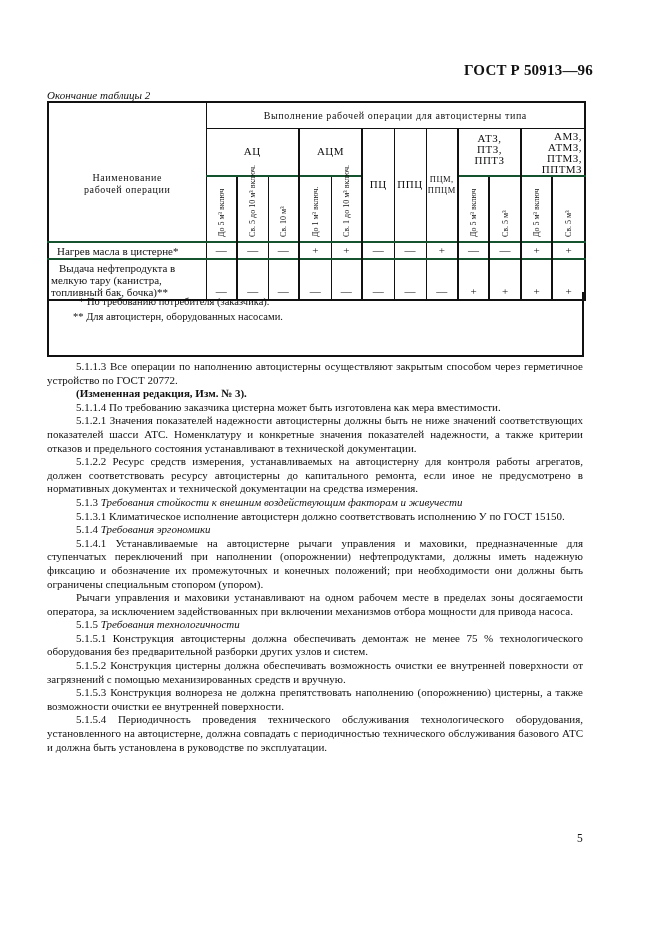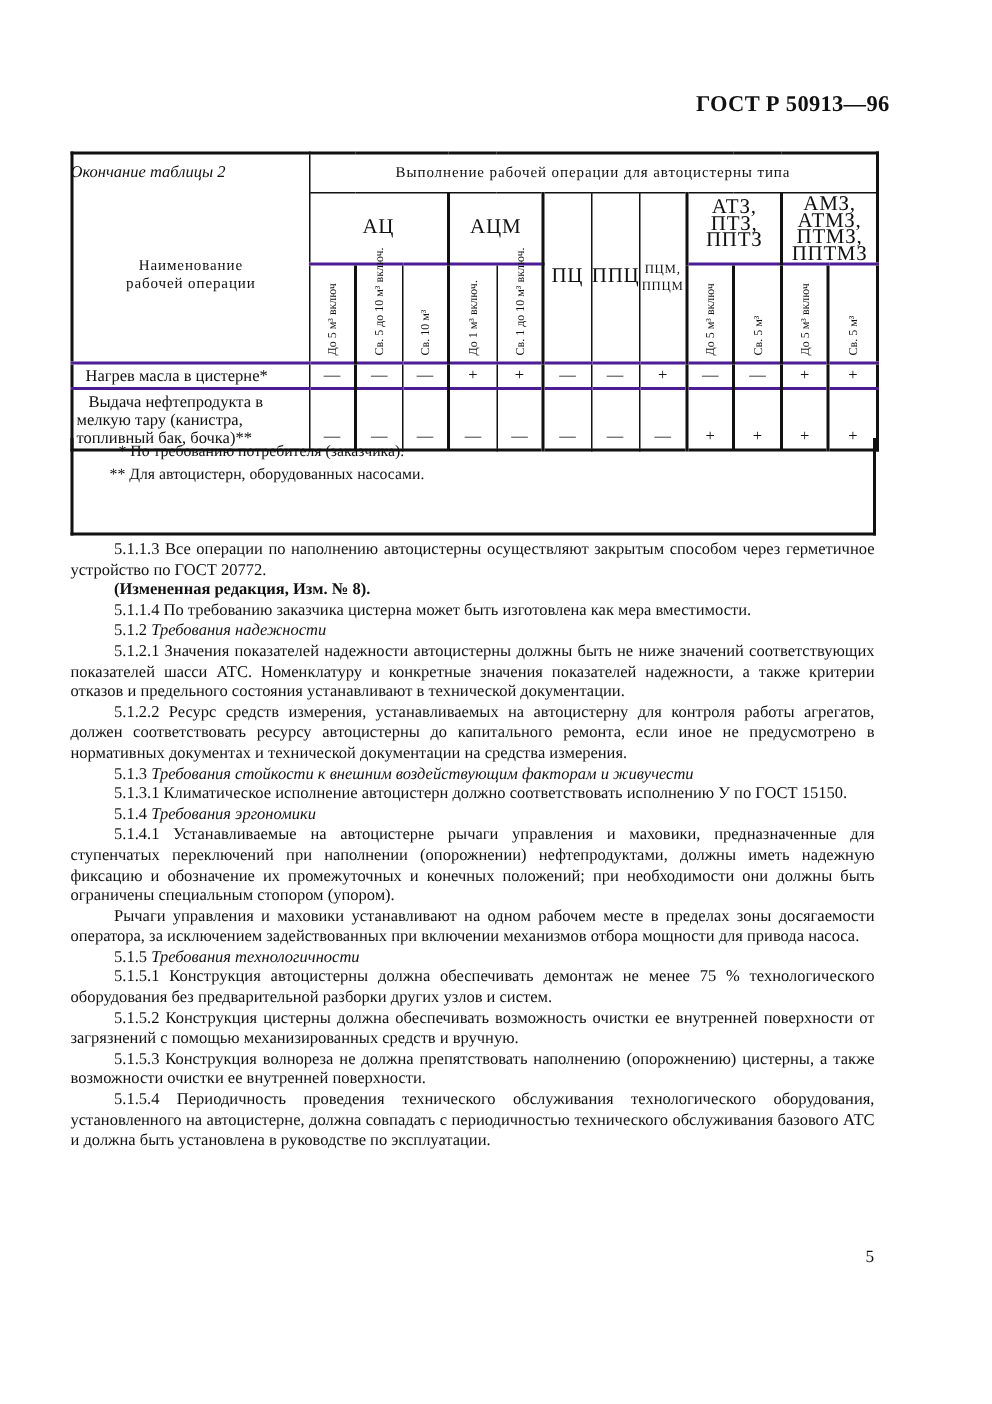--- a/index.html
+++ b/index.html
@@ -1,26 +1,26 @@
 <!DOCTYPE html>
 <html><head>
 <meta charset="utf-8">
 <style>
   html, body { margin:0; padding:0; background:#fff; }
   body { width:661px; height:936px; position:relative; overflow:hidden;
          font-family:"Liberation Serif", "DejaVu Serif", serif; color:#111; }
   .header { position:absolute; top:62px; right:68px; font-size:15px; font-weight:bold; letter-spacing:0.2px; }
-  .caption { position:absolute; top:89px; left:47px; font-size:11px; font-style:italic;margin-top:20px; }
+  .caption { position:absolute; top:89px; left:47px; font-size:11px; font-style:italic; }
   .tbl { position:absolute; top:101px; left:47px; width:537px; border-collapse:collapse; table-layout:fixed; font-size:9px; }
   .tbl td { border:1px solid #111; padding:0; text-align:center; vertical-align:middle; }
   .tbl .thick-l { border-left:2px solid #111; }
-  .tbl .thick-t { border-top:2px solid #4c1d95; }
+  .tbl .thick-t { border-top:2px solid #14532d; }
   .outer { border:2px solid #111 !important; }
   .hdr-text { font-size:10px; letter-spacing:0.6px; }
-  .grp { font-size:14px; letter-spacing:0.5px; line-height:11px; }
+  .grp { font-size:11px; letter-spacing:0.5px; line-height:11px; }
   .vert { writing-mode:vertical-rl; transform:rotate(180deg); font-size:8px; line-height:9px; white-space:nowrap; display:inline-block; text-align:left; height:58px; }
   .opname { text-align:left !important; font-size:11px; line-height:12px; padding:2px 2px 1px 2px !important; }
   .mark { font-size:11px; vertical-align:bottom !important; padding-bottom:2px !important; }
   .notes { position:absolute; top:292px; left:47px; width:533px; height:63px; border:2px solid #111; border-top:none; font-size:10.5px; }
   .notes .n1 { position:absolute; left:30px; top:4px; }
   .notes .n2 { position:absolute; left:24px; top:19px; }
   .notes .n3 { position:absolute; left:29px; top:41px; }
   .spaced { letter-spacing:2.5px; }
   .body-text { position:absolute; top:360px; left:47px; width:536px; font-size:11px; line-height:13.6px; }
   .body-text p { margin:0; text-align:justify; }
@@ -63,21 +63,21 @@
     <td colspan="2" class="grp thick-l">АЦМ</td>
     <td rowspan="2" class="grp thick-l">ПЦ</td>
     <td rowspan="2" class="grp">ППЦ</td>
     <td rowspan="2" class="grp" style="font-size:8.5px;">
       <span style="display:inline-block;width:30px;">ПЦМ, ППЦМ</span>
     </td>
     <td colspan="2" class="grp thick-l" style="vertical-align:top;padding-top:4px;">
       <span style="display:inline-block;width:52px;">АТЗ, ПТЗ, ППТЗ</span>
     </td>
     <td colspan="2" class="grp thick-l" style="vertical-align:top;padding-top:2px;">
-      <span style="display:inline-block;width:58px;">АМЗ, АТМЗ, ПТМЗ, ППТМЗ</span>
+      <span style="display:inline-block;width:58px;text-align:right;">АМЗ, АТМЗ, ПТМЗ, ППТМЗ</span>
     </td>
   </tr>
   <tr style="height:66px">
     <td class="thick-t"><span class="vert">До 5 м³ включ</span></td>
     <td class="thick-t thick-l"><span class="vert">Св. 5 до 10 м³ включ.</span></td>
     <td class="thick-t"><span class="vert">Св. 10 м³</span></td>
     <td class="thick-t thick-l"><span class="vert">До 1 м³ включ.</span></td>
     <td class="thick-t"><span class="vert">Св. 1 до 10 м³ включ.</span></td>
     <td class="thick-t thick-l"><span class="vert">До 5 м³ включ</span></td>
     <td class="thick-t thick-l"><span class="vert">Св. 5 м³</span></td>
@@ -117,23 +117,22 @@
 </tbody>
   </table>
 
 <div class="notes">
   <div class="n1">* По требованию потребителя (заказчика).</div>
   <div class="n2">** Для автоцистерн, оборудованных насосами.</div>
 </div>
 
 <div class="body-text">
   <p class="ind">5.1.1.3 Все операции по наполнению автоцистерны осуществляют закрытым способом через герметичное устройство по ГОСТ 20772.</p>
-  <p class="ind b">(Измененная редакция, Изм. № 8).</p>
+  <p class="ind b">(Измененная редакция, Изм. № 3).</p>
   <p class="ind">5.1.1.4 По требованию заказчика цистерна может быть изготовлена как мера вместимости.</p>
-  <p class="ind"><span>5.1.2 </span><span class="it">Требования надежности</span></p>
   <p class="ind">5.1.2.1 Значения показателей надежности автоцистерны должны быть не ниже значений соответствующих показателей шасси АТС. Номенклатуру и конкретные значения показателей надежности, а также критерии отказов и предельного состояния устанавливают в технической документации.</p>
   <p class="ind">5.1.2.2 Ресурс средств измерения, устанавливаемых на автоцистерну для контроля работы агрегатов, должен соответствовать ресурсу автоцистерны до капитального ремонта, если иное не предусмотрено в нормативных документах и технической документации на средства измерения.</p>
   <p class="ind"><span>5.1.3 </span><span class="it">Требования стойкости к внешним воздействующим факторам и живучести</span></p>
   <p class="ind">5.1.3.1 Климатическое исполнение автоцистерн должно соответствовать исполнению У по ГОСТ 15150.</p>
   <p class="ind"><span>5.1.4 </span><span class="it">Требования эргономики</span></p>
   <p class="ind">5.1.4.1 Устанавливаемые на автоцистерне рычаги управления и маховики, предназначенные для ступенчатых переключений при наполнении (опорожнении) нефтепродуктами, должны иметь надежную фиксацию и обозначение их промежуточных и конечных положений; при необходимости они должны быть ограничены специальным стопором (упором).</p>
   <p class="ind">Рычаги управления и маховики устанавливают на одном рабочем месте в пределах зоны досягаемости оператора, за исключением задействованных при включении механизмов отбора мощности для привода насоса.</p>
   <p class="ind"><span>5.1.5 </span><span class="it">Требования технологичности</span></p>
   <p class="ind">5.1.5.1 Конструкция автоцистерны должна обеспечивать демонтаж не менее 75 % технологического оборудования без предварительной разборки других узлов и систем.</p>
   <p class="ind">5.1.5.2 Конструкция цистерны должна обеспечивать возможность очистки ее внутренней поверхности от загрязнений с помощью механизированных средств и вручную.</p>

